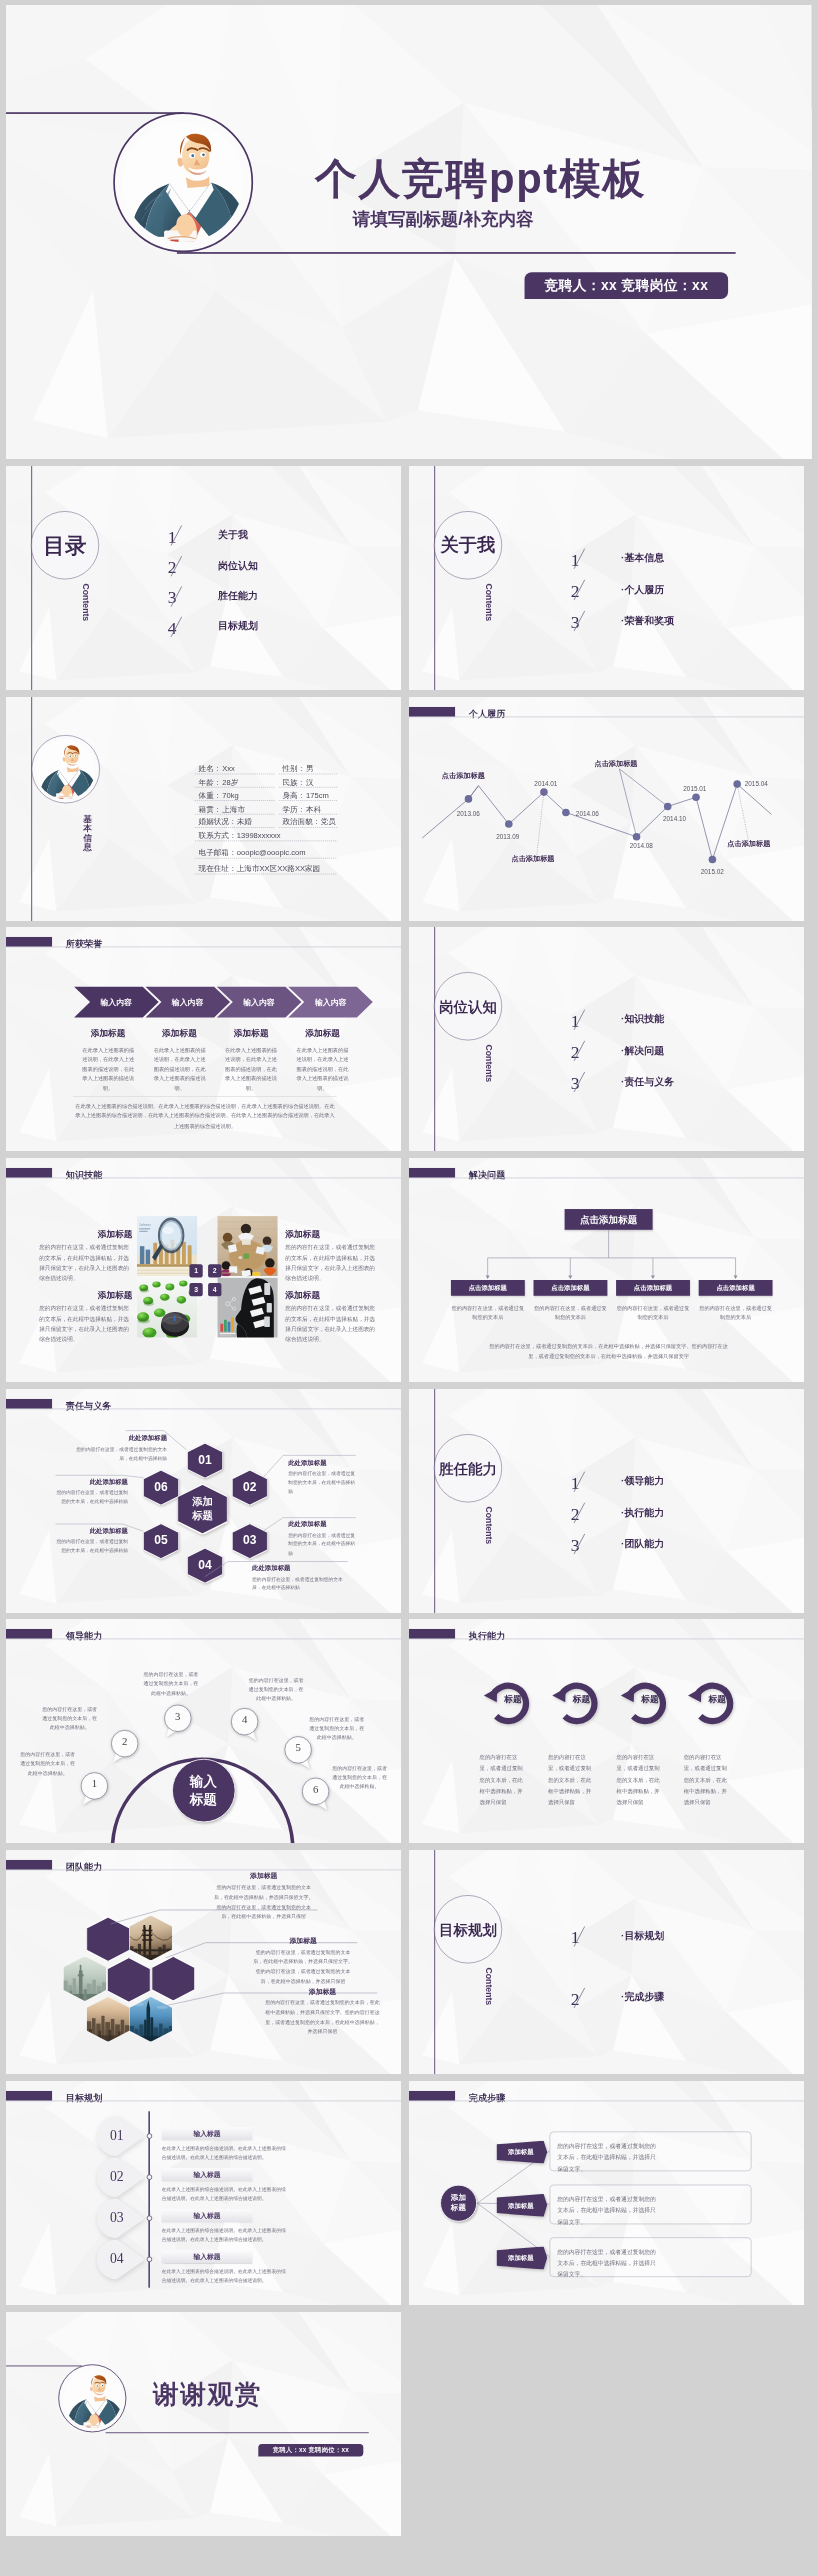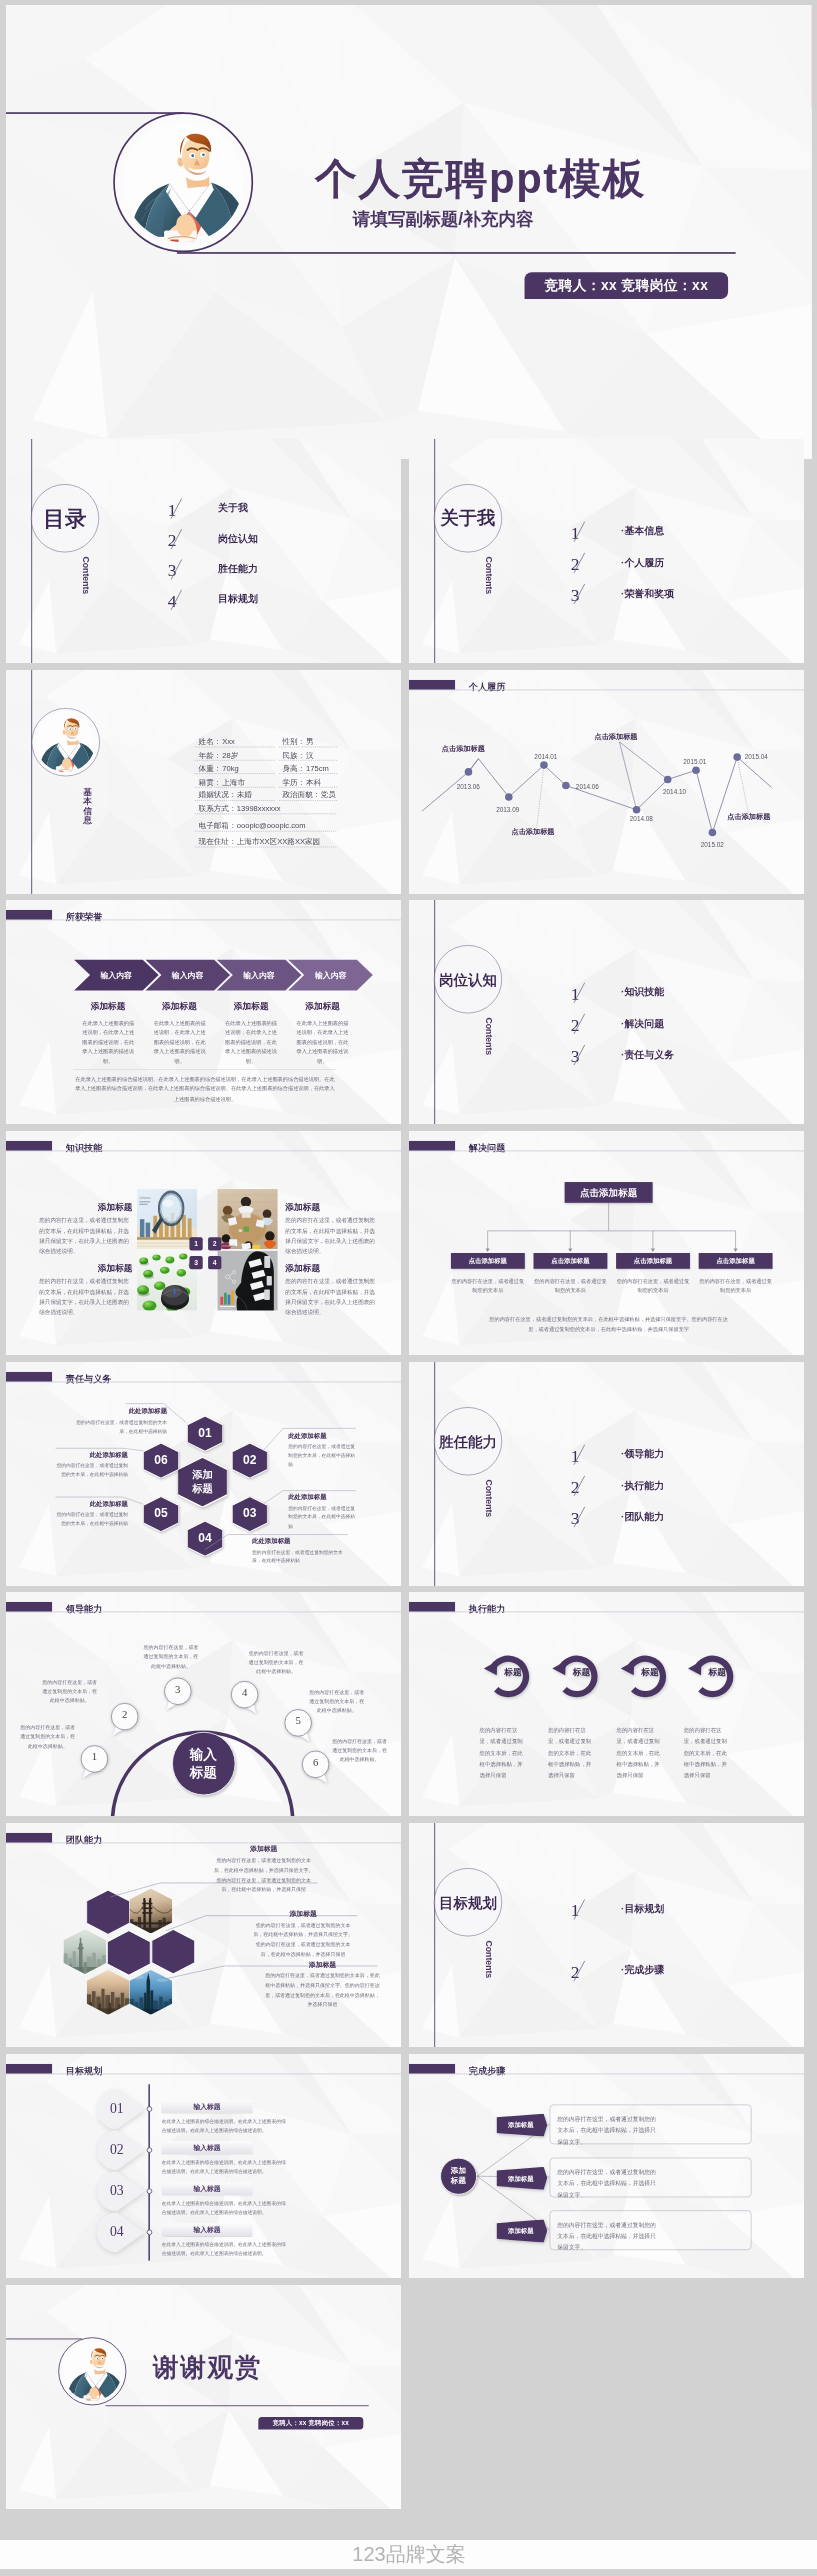--- a/index.html
+++ b/index.html
@@ -1,20 +1,20 @@
 <!DOCTYPE html>
 <html><head>
 <meta charset="utf-8">
 <title>PPT Template Preview</title>
 <style>
 html,body{margin:0;padding:0;}
 body{width:818px;height:2576px;background:#d2d2d2;font-family:"Liberation Sans",sans-serif;overflow:hidden;}
 .page{position:relative;width:818px;height:2576px;}
 .banner{position:absolute;left:5.8px;top:4.8px;width:806px;height:454px;overflow:hidden;background:#f9a8d4;}
-.grid{position:absolute;left:5.8px;top:439px;width:806px;}
+.grid{position:absolute;left:5.8px;top:466px;width:806px;}
 .row{display:flex;margin-bottom:6.7px;}
 .row>*{margin-right:7.7px;}
 .cell{width:399px;height:224px;position:relative;overflow:hidden;background:#f6f6f7;}
 .cell.empty{background:#d2d2d2;}
 .defs{position:absolute;width:0;height:0;overflow:hidden}
 .bgu{position:absolute;left:0;top:0;width:100%;height:100%}
 .sl{position:absolute;left:0;top:0;width:962px;height:541px;transform:scale(.415);transform-origin:0 0;}
 .bsl{position:absolute;left:0;top:0;width:962px;height:542px;transform:scale(.8377);transform-origin:0 0;}
 .footer{position:absolute;left:0;top:2540px;width:818px;height:29px;background:#fdfdfd;}
 .footer span{position:absolute;left:0;top:3.8px;width:818px;text-align:center;color:#b4b4b6;font-size:20px;line-height:1;}
@@ -1244,17 +1244,14 @@
 </g>
 </svg>
             </div>
             <div class="ttitle" style="left:354px;top:157px;font-size:62px;letter-spacing:3.8px">谢谢观赏</div>
             <div class="tbadge" style="left:608px;top:318px;width:253px;height:30px;font-size:15.4px">竞聘人：xx  竞聘岗位：xx</div>
           </div>
         </div>
         <div class="cell empty"></div>
       </div>
     </div>
-<div class="footer">
-      <span>123品牌文案</span>
-    </div>
 </div>
 
 
 </body></html>

